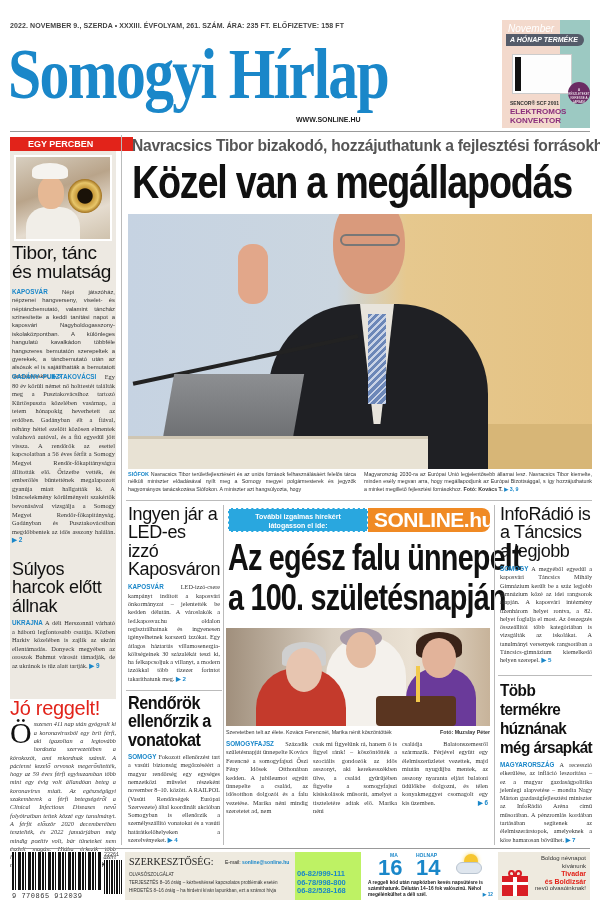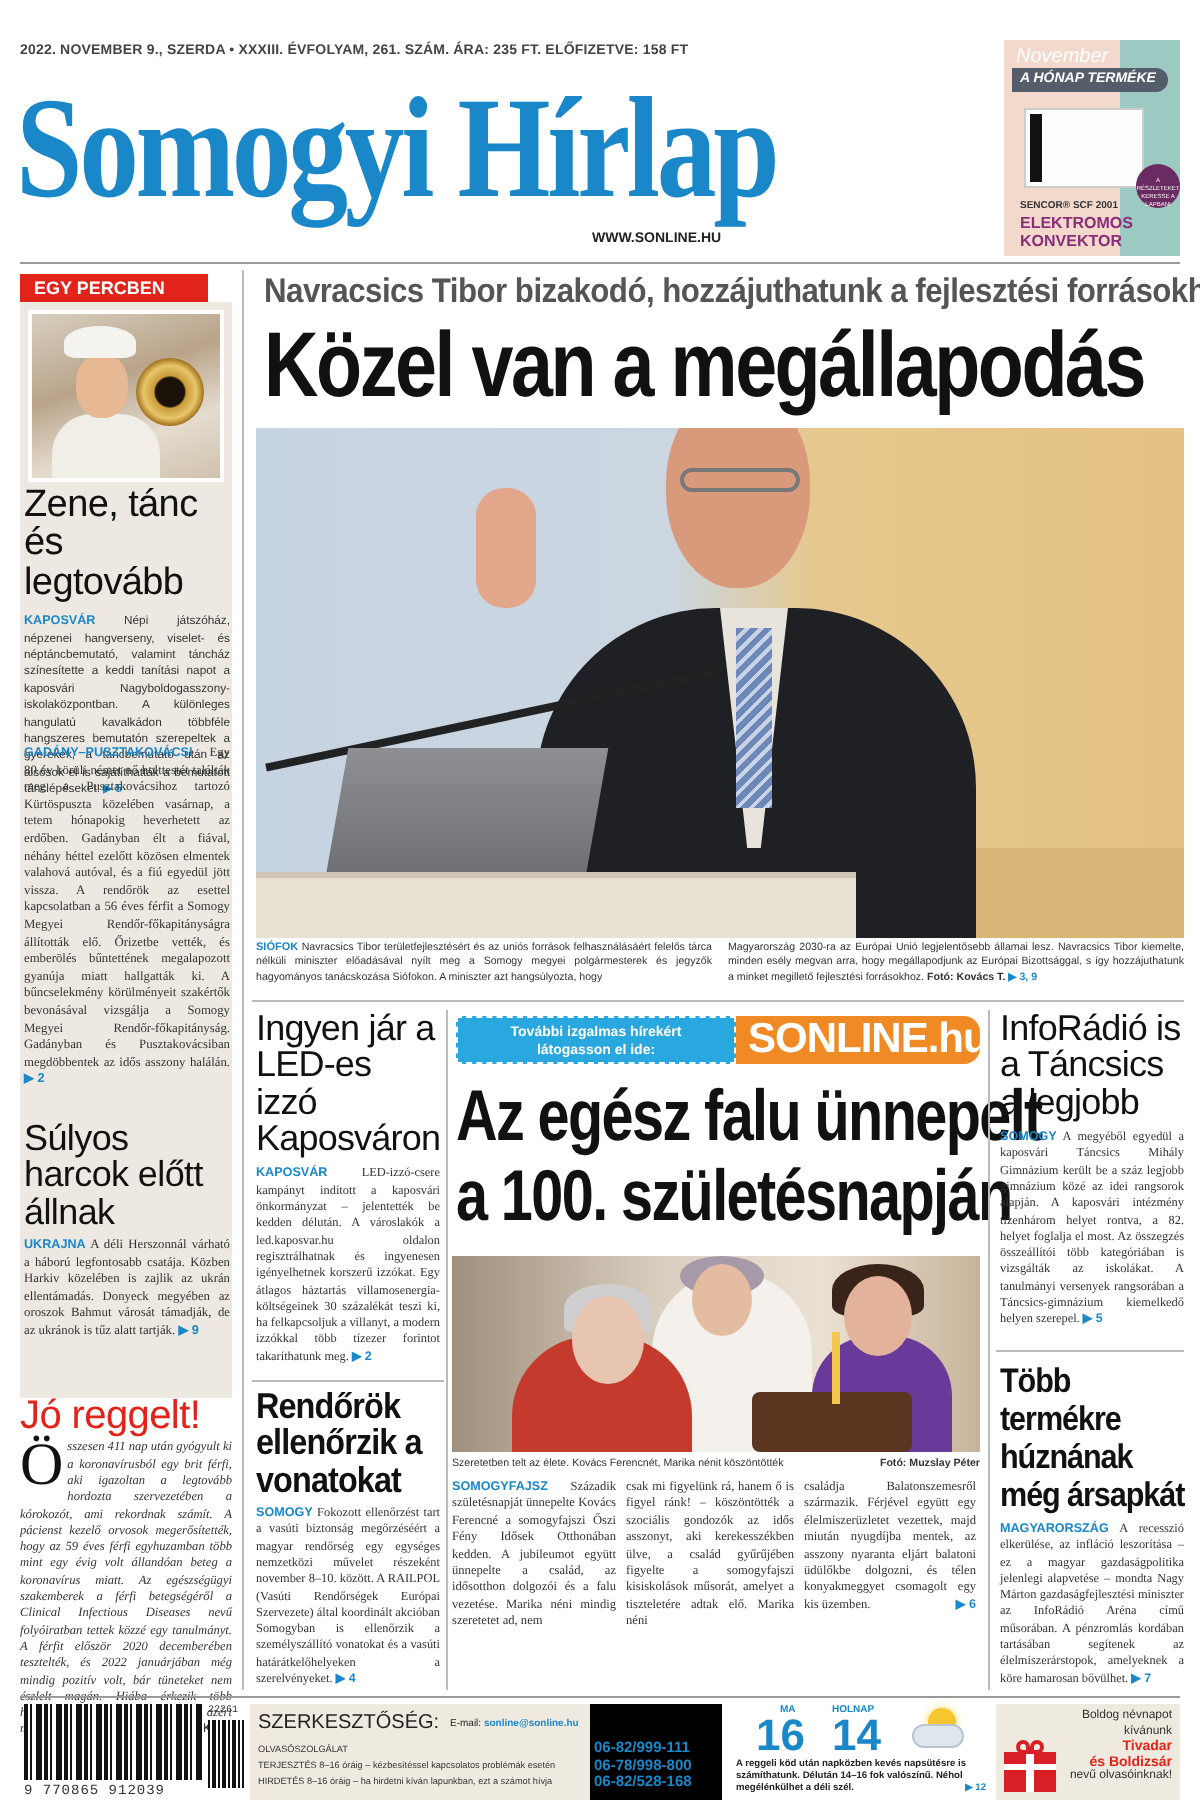--- a/index.html
+++ b/index.html
@@ -14,21 +14,21 @@
 .promo .script{position:absolute;left:6px;top:3px;font-style:italic;font-size:10px;color:#fff;font-family:Liberation Sans, sans-serif}
 .promo .bar{position:absolute;left:4px;top:14px;width:78px;height:12px;background:#555c6a;color:#fff;font-size:7px;font-weight:bold;font-style:italic;padding:2px 4px;font-family:"Liberation Sans",sans-serif;border-radius:0 6px 6px 0}
 .promo .leaf{position:absolute;right:0;top:0;width:30px;height:108px;background:#9cc9c2}
 .promo .heater{position:absolute;left:10px;top:34px;width:60px;height:40px;background:#fdfdfd;border:1px solid #ccc}
 .promo .heater:before{content:"";position:absolute;left:2px;top:2px;width:6px;height:34px;background:#111}
 .promo .badge{position:absolute;left:66px;top:62px;width:22px;height:22px;border-radius:50%;background:#6a2b63;color:#fff;font-size:3px;text-align:center;padding-top:6px;font-family:"Liberation Sans",sans-serif}
 .promo .brand{position:absolute;left:8px;top:80px;font-size:5px;font-weight:bold;color:#333;font-family:"Liberation Sans",sans-serif}
 .promo .prod{position:absolute;left:8px;top:87px;font-size:8px;line-height:9px;font-weight:bold;color:#8a2e7c;font-family:"Liberation Sans",sans-serif}
 .hr{position:absolute;height:1px;background:#bbb}
 .vr{position:absolute;width:1px;background:#bbb}
-.egy{left:10px;top:137px;width:94px;height:14px;background:#e2231a;color:#fff;font-size:9px;font-weight:bold;padding:2px 7px;font-family:"Liberation Sans",sans-serif}
+.egy{left:10px;top:137px;width:123px;height:14px;background:#e2231a;color:#fff;font-size:9px;font-weight:bold;padding:2px 18px;font-family:"Liberation Sans",sans-serif}
 .leftcol{left:10px;top:151px;width:106px;height:548px;background:#ede9e2}
 .thumb{left:14px;top:155px;width:98px;height:86px;background:linear-gradient(160deg,#d8cfc0 0%,#b9a48a 40%,#e5dccf 70%,#cfc2ad 100%);border:2px solid #fff;overflow:hidden}
 .thumb .horn{position:absolute;left:52px;top:22px;width:34px;height:34px;border-radius:50%;background:radial-gradient(circle,#1a1208 30%,#c89a3a 34%,#e8c66a 55%,#a37421 70%)}
 .thumb .face{position:absolute;left:22px;top:20px;width:26px;height:32px;border-radius:45%;background:#e6b894}
 .thumb .cap{position:absolute;left:16px;top:6px;width:36px;height:16px;border-radius:50% 50% 20% 20%;background:#f5f3ef}
 .thumb .body{position:absolute;left:10px;top:50px;width:54px;height:40px;background:#f1eee8;border-radius:20px 20px 0 0}
 .lhead{font-family:"Liberation Sans",sans-serif;color:#111;line-height:1.02}
 .kicker{font-family:"Liberation Sans",sans-serif;font-weight:bold;color:#1a87c9;font-size:6.3px}
 .body7{font-size:6.4px;line-height:8.6px;color:#333;text-align:justify}
 .arrow{color:#1a87c9;font-family:"Liberation Sans",sans-serif;font-weight:bold}
@@ -58,21 +58,21 @@
 .p2d{position:absolute;left:120px;top:4px;width:30px;height:36px;border-radius:50%;background:#e4bca2}
 .p2dh{position:absolute;left:114px;top:0;width:42px;height:20px;border-radius:50%;background:#a79aa8}
 .p2e{position:absolute;left:180px;top:40px;width:70px;height:60px;border-radius:30px 30px 0 0;background:#6a3a9a}
 .p2f{position:absolute;left:196px;top:10px;width:34px;height:40px;border-radius:50%;background:#e2b39a}
 .p2fh{position:absolute;left:190px;top:4px;width:46px;height:26px;border-radius:50% 50% 20% 20%;background:#3a2318}
 .p2cake{position:absolute;left:150px;top:68px;width:80px;height:30px;background:#5a3520;border-radius:4px}
 .p2candle{position:absolute;left:190px;top:38px;width:4px;height:36px;background:#f2c94c}
 .barcode{left:12px;top:852px;width:90px;height:48px}
 .barcode2{left:104px;top:855px;width:18px;height:40px}
 .szerk{left:125px;top:852px;width:170px;height:48px;background:#eeeadf}
-.phones{left:295px;top:852px;width:66px;height:48px;background:#000000}
+.phones{left:295px;top:852px;width:66px;height:48px;background:#bef264}
 .weather{left:368px;top:852px;width:125px;height:48px}
 .names{left:498px;top:852px;width:92px;height:48px;background:#eeeadf}
 </style>
 </head>
 <body>
 
 <div class="abs dateline">2022. NOVEMBER 9., SZERDA • XXXIII. ÉVFOLYAM, 261. SZÁM. ÁRA: 235 FT. ELŐFIZETVE: 158 FT</div>
 <div class="abs masthead">Somogyi Hírlap</div>
 <div class="abs www">WWW.SONLINE.HU</div>
 
@@ -94,21 +94,21 @@
 <div class="abs egy">EGY PERCBEN</div>
 <div class="abs leftcol"></div>
 <div class="abs thumb">
   <div class="body"></div>
   <div class="face"></div>
   <div class="cap"></div>
   <div class="horn"></div>
 </div>
 
 <div class="abs" style="left:12px;top:243px;width:103px">
-  <div class="lhead" style="font-size:19px;letter-spacing:-.3px">Zene, tánc és legtovább</div>
+  <div class="lhead" style="font-size:19px;letter-spacing:-.3px">Tibor, tánc és mulatság</div>
   <div class="body7 sans" style="margin-top:6px;font-size:5.9px;line-height:8.4px"><span class="kicker">KAPOSVÁR</span> <span>Népi játszóház, népzenei hangverseny, viselet- és néptáncbemutató, valamint táncház színesítette a keddi tanítási napot a kaposvári Nagyboldogasszony-iskolaközpontban. A különleges hangulatú kavalkádon többféle hangszeres bemutatón szerepeltek a gyerekek, a táncbemutató után az alsósok el is sajátíthatták a bemutatott tánclépéseket.</span> <span class="arrow">▶ 5</span></div>
 </div>
 
 <div class="abs" style="left:12px;top:369px;width:103px">
   <div class="body7" style="margin-top:4px"><span class="kicker">GADÁNY–PUSZTAKOVÁCSI</span> <span>Egy 80 év körüli német nő holttestét találták meg a Pusztakovácsihoz tartozó Kürtöspuszta közelében vasárnap, a tetem hónapokig heverhetett az erdőben. Gadányban élt a fiával, néhány héttel ezelőtt közösen elmentek valahová autóval, és a fiú egyedül jött vissza. A rendőrök az esettel kapcsolatban a 56 éves férfit a Somogy Megyei Rendőr-főkapitányságra állították elő. Őrizetbe vették, és emberölés bűntettének megalapozott gyanúja miatt hallgatták ki. A bűncselekmény körülményeit szakértők bevonásával vizsgálja a Somogy Megyei Rendőr-főkapitányság. Gadányban és Pusztakovácsiban megdöbbentek az idős asszony halálán.</span> <span class="arrow">▶ 2</span></div>
 </div>
 
 <div class="abs" style="left:12px;top:560px;width:103px">
   <div class="lhead" style="font-size:18px;letter-spacing:-.3px">Súlyos harcok előtt állnak</div>
   <div class="body7" style="margin-top:4px"><span class="kicker">UKRAJNA</span> <span>A déli Herszonnál várható a háború legfontosabb csatája. Közben Harkiv közelében is zajlik az ukrán ellentámadás. Donyeck megyében az oroszok Bahmut városát támadják, de az ukránok is tűz alatt tartják.</span> <span class="arrow">▶ 9</span></div>
@@ -193,21 +193,21 @@
 </div>
 
 <div class="hr" style="left:10px;top:848px;width:580px;background:#999"></div>
 
 <div class="abs barcode" style="background:repeating-linear-gradient(90deg,#111 0 2px,#fff 2px 3px,#111 3px 4px,#fff 4px 6px,#111 6px 9px,#fff 9px 10px);height:38px"></div>
 <div class="abs" style="left:12px;top:892px;width:90px;font-size:7px;font-family:'Liberation Mono',monospace;color:#333;letter-spacing:.5px">9 770865 912039</div>
 <div class="abs" style="left:104px;top:852px;width:18px;font-size:5px;font-family:'Liberation Mono',monospace;color:#333">22261</div>
 <div class="abs barcode2" style="top:860px;height:34px;background:repeating-linear-gradient(90deg,#111 0 1px,#fff 1px 2px,#111 2px 4px,#fff 4px 5px)"></div>
 
 <div class="abs szerk">
-  <div style="position:absolute;left:4px;top:4px;font-family:Liberation Sans, sans-serif;font-size:10px;color:#222">SZERKESZTŐSÉG:</div>
+  <div style="position:absolute;left:4px;top:4px;font-family:Liberation Serif, serif;font-size:10px;color:#222">SZERKESZTŐSÉG:</div>
   <div style="position:absolute;left:100px;top:7px;font-family:'Liberation Sans',sans-serif;font-size:5px;color:#222"><span>E-mail:</span> <b style="color:#1a87c9">sonline@sonline.hu</b></div>
   <div style="position:absolute;left:4px;top:19px;font-family:'Liberation Sans',sans-serif;font-size:4.6px;line-height:8.2px;color:#333;width:166px">
     <div><span>OLVASÓSZOLGÁLAT</span></div>
     <div><span>TERJESZTÉS 8–16 óráig</span> <span>– kézbesítéssel kapcsolatos problémák esetén</span></div>
     <div><span>HIRDETÉS 8–16 óráig</span> <span>– ha hirdetni kíván lapunkban, ezt a számot hívja</span></div>
   </div>
 </div>
 <div class="abs phones">
   <div style="position:absolute;left:2px;top:18px;font-family:'Liberation Sans',sans-serif;font-weight:bold;font-size:7.5px;line-height:8.6px;color:#1a87c9">
     <div>06-82/999-111</div>

